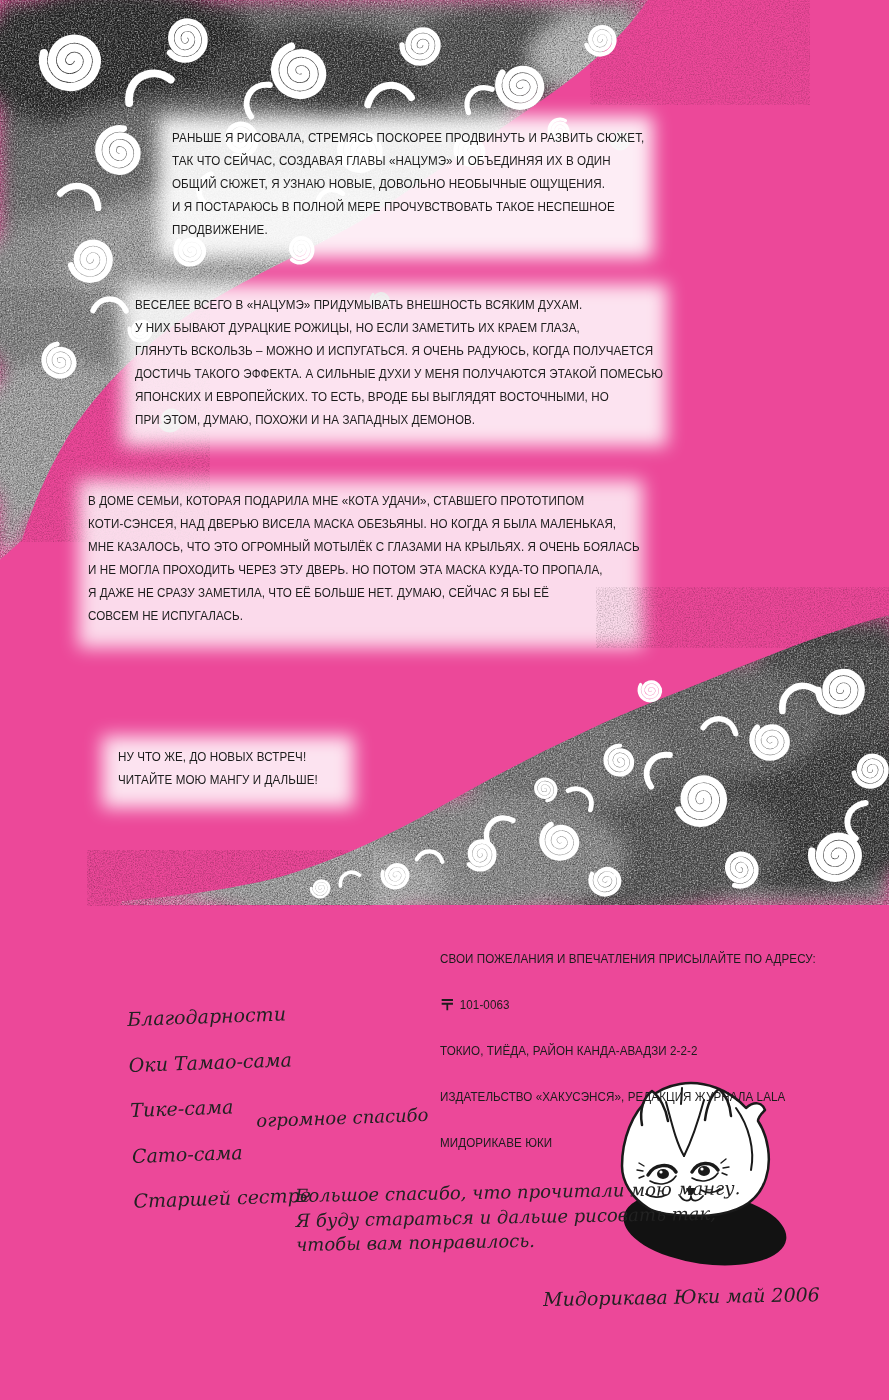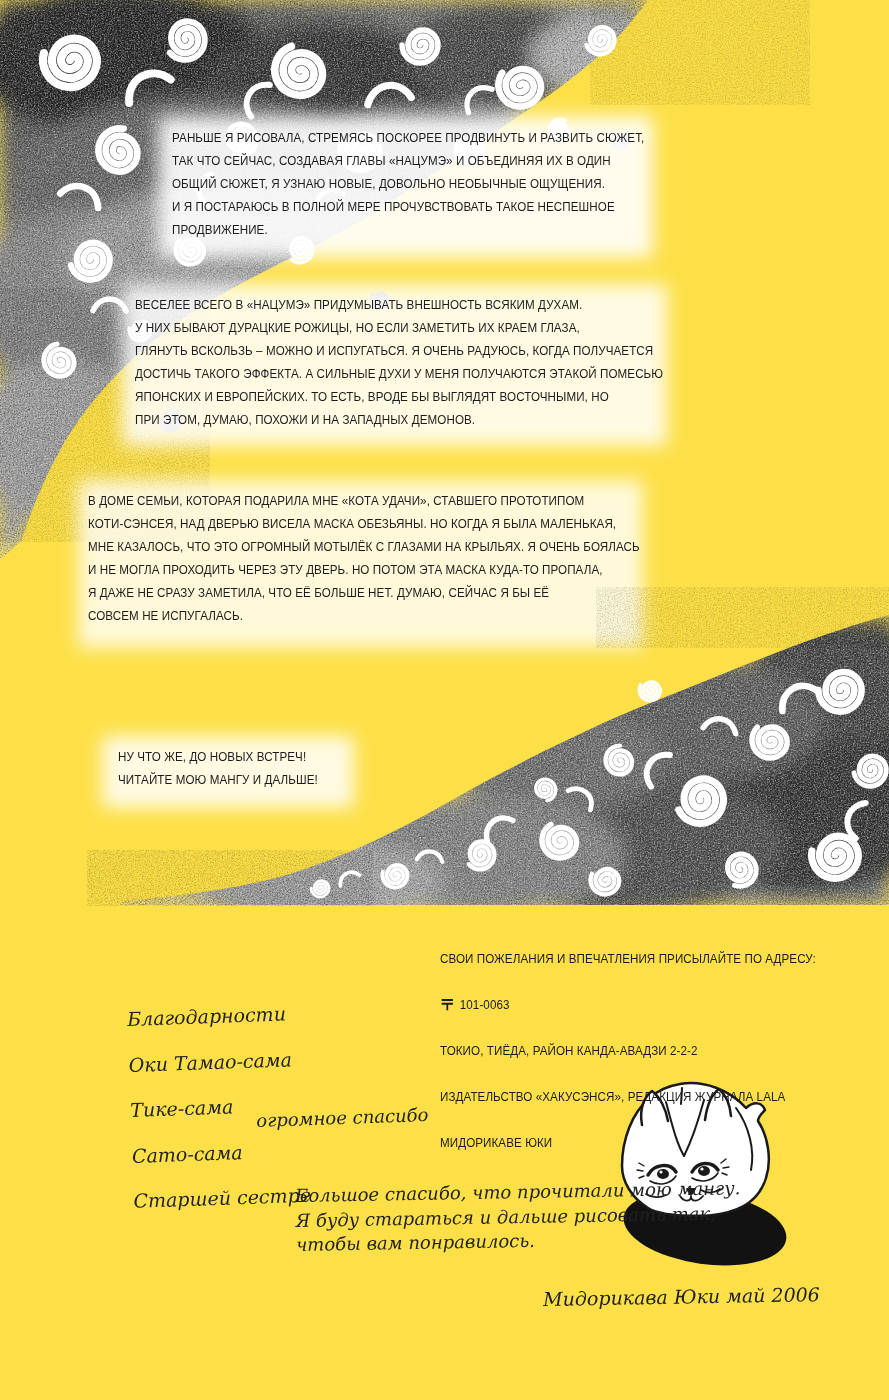--- a/index.html
+++ b/index.html
@@ -1,16 +1,16 @@
 <!DOCTYPE html>
 <html><head>
 <meta charset="utf-8">
 <style>
   html,body{margin:0;padding:0;background:#fff;}
-  .page{position:relative;width:889px;height:1400px;background:#fde047;overflow:hidden;
+  .page{position:relative;width:889px;height:1400px;background:#ec4899;overflow:hidden;
         font-family:"Liberation Sans",sans-serif;color:#1c1c1c;}
   .art{position:absolute;left:0;top:0;pointer-events:none;}
   .txt{position:absolute;white-space:pre-line;}
   .comic{font-size:13.5px;line-height:23px;letter-spacing:.1px;
          transform:scaleX(.86);transform-origin:left top;color:#1c1c1c;}
   .hand{font-family:"DejaVu Serif",serif;font-style:italic;color:#222;}
   .thanks-line{height:23.5px;}
   .contact-line{height:23px;display:flex;align-items:center;}
   .postal-icon{display:inline-block;margin-right:6px;line-height:0;}
 </style>

